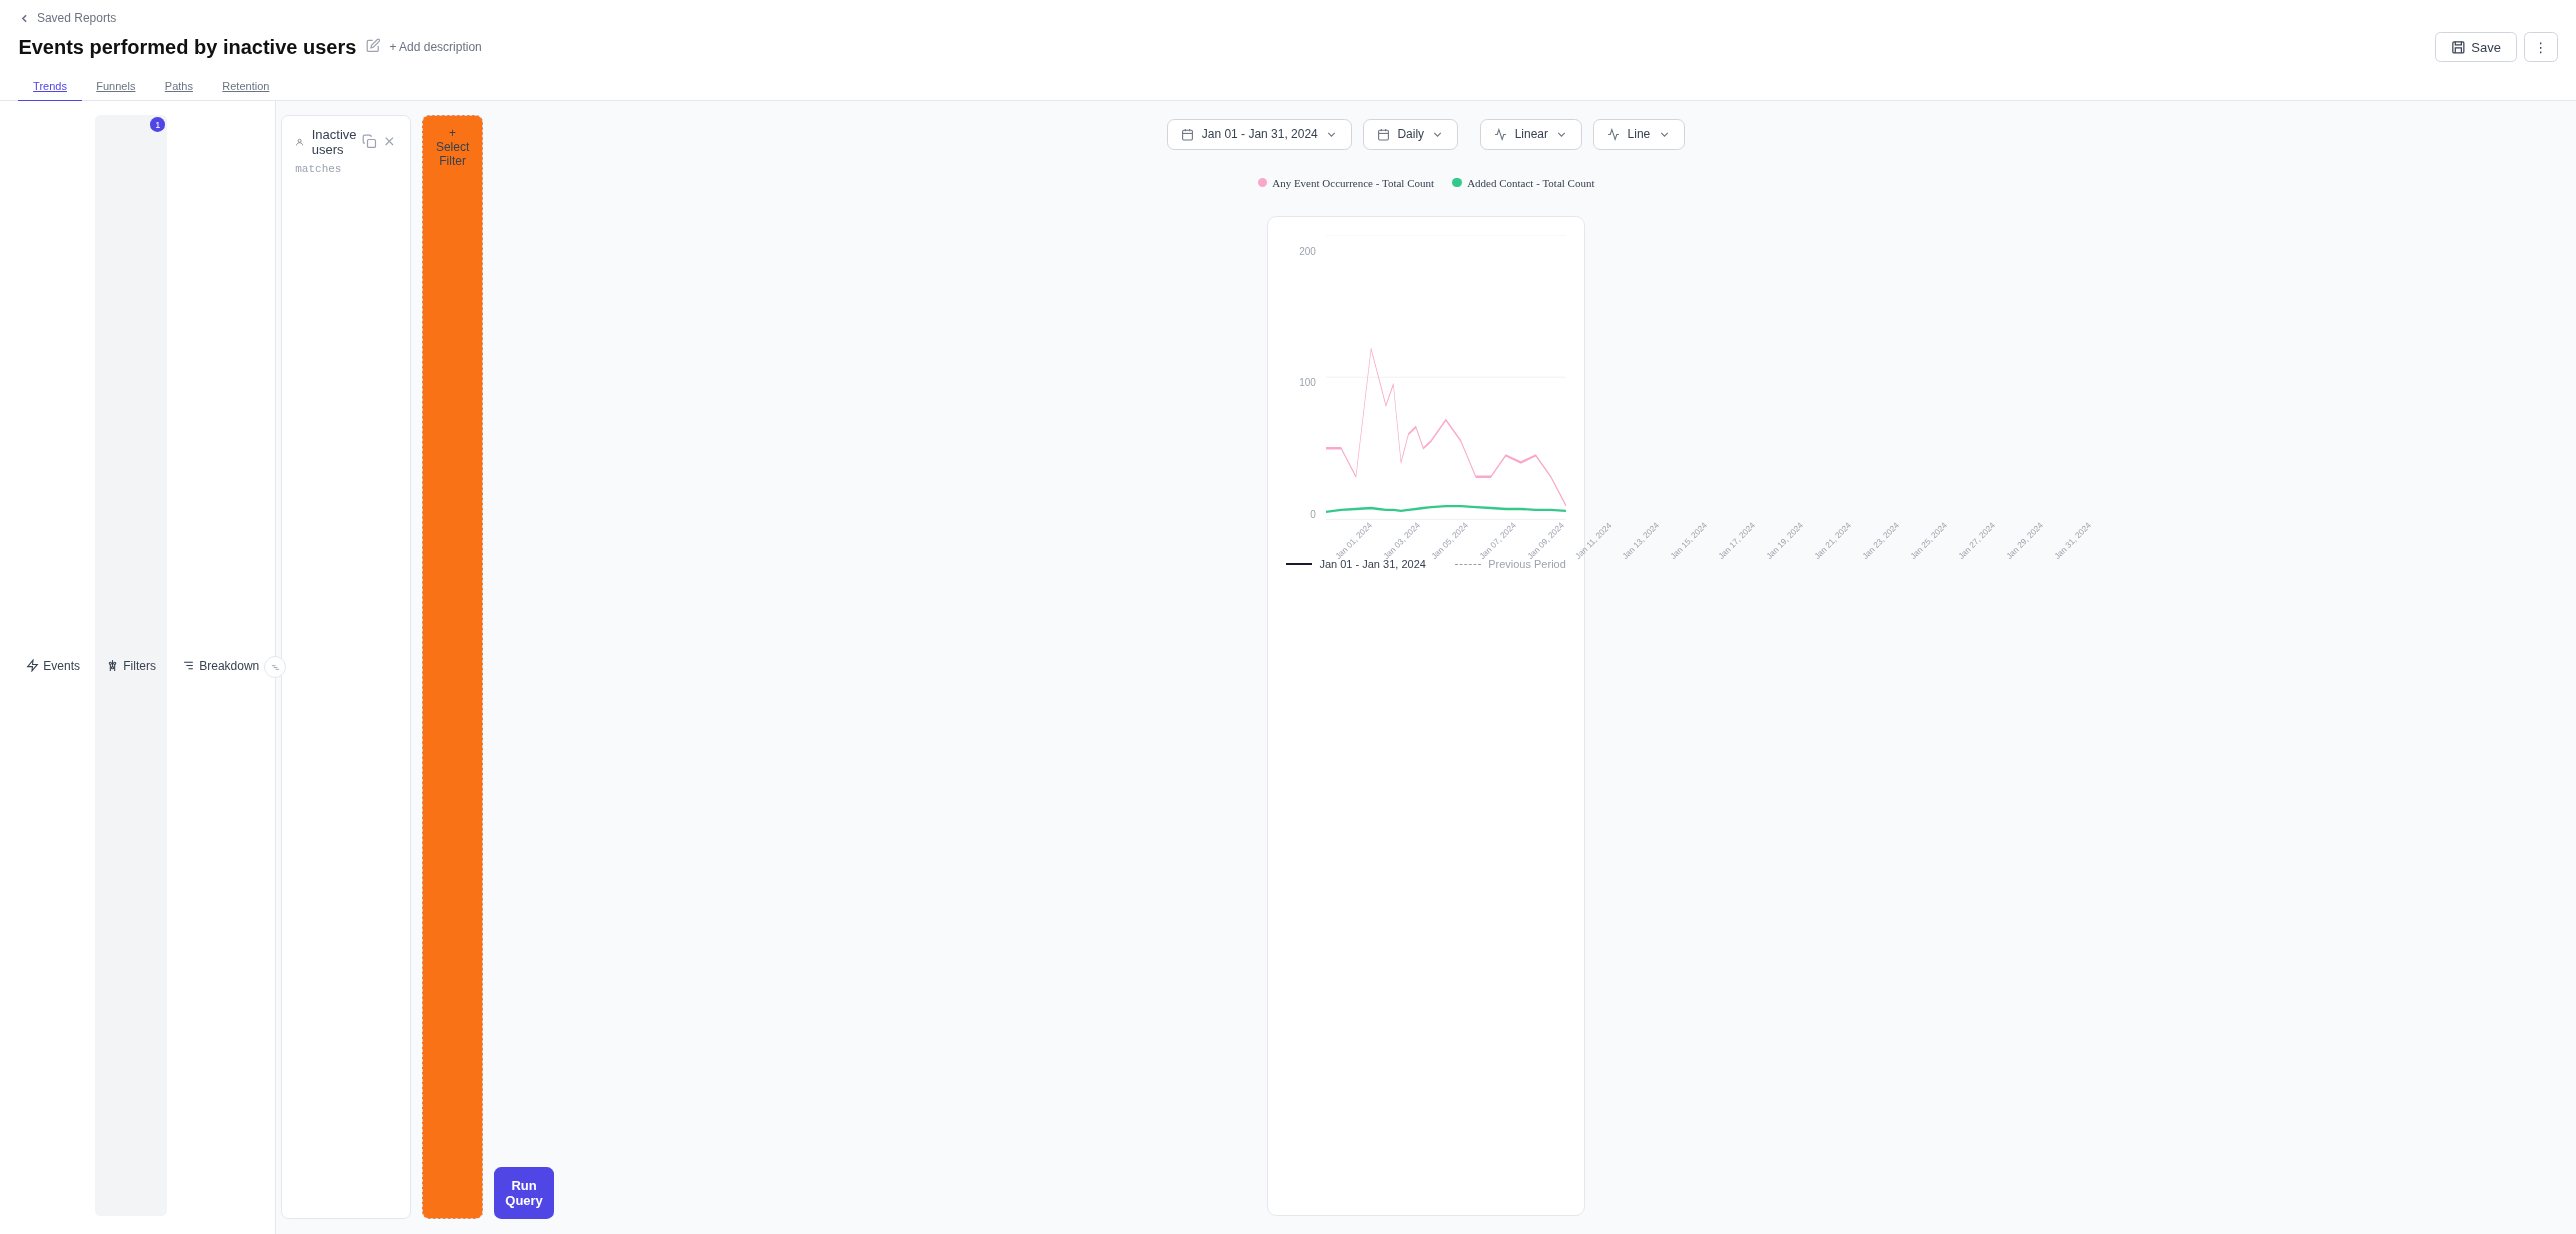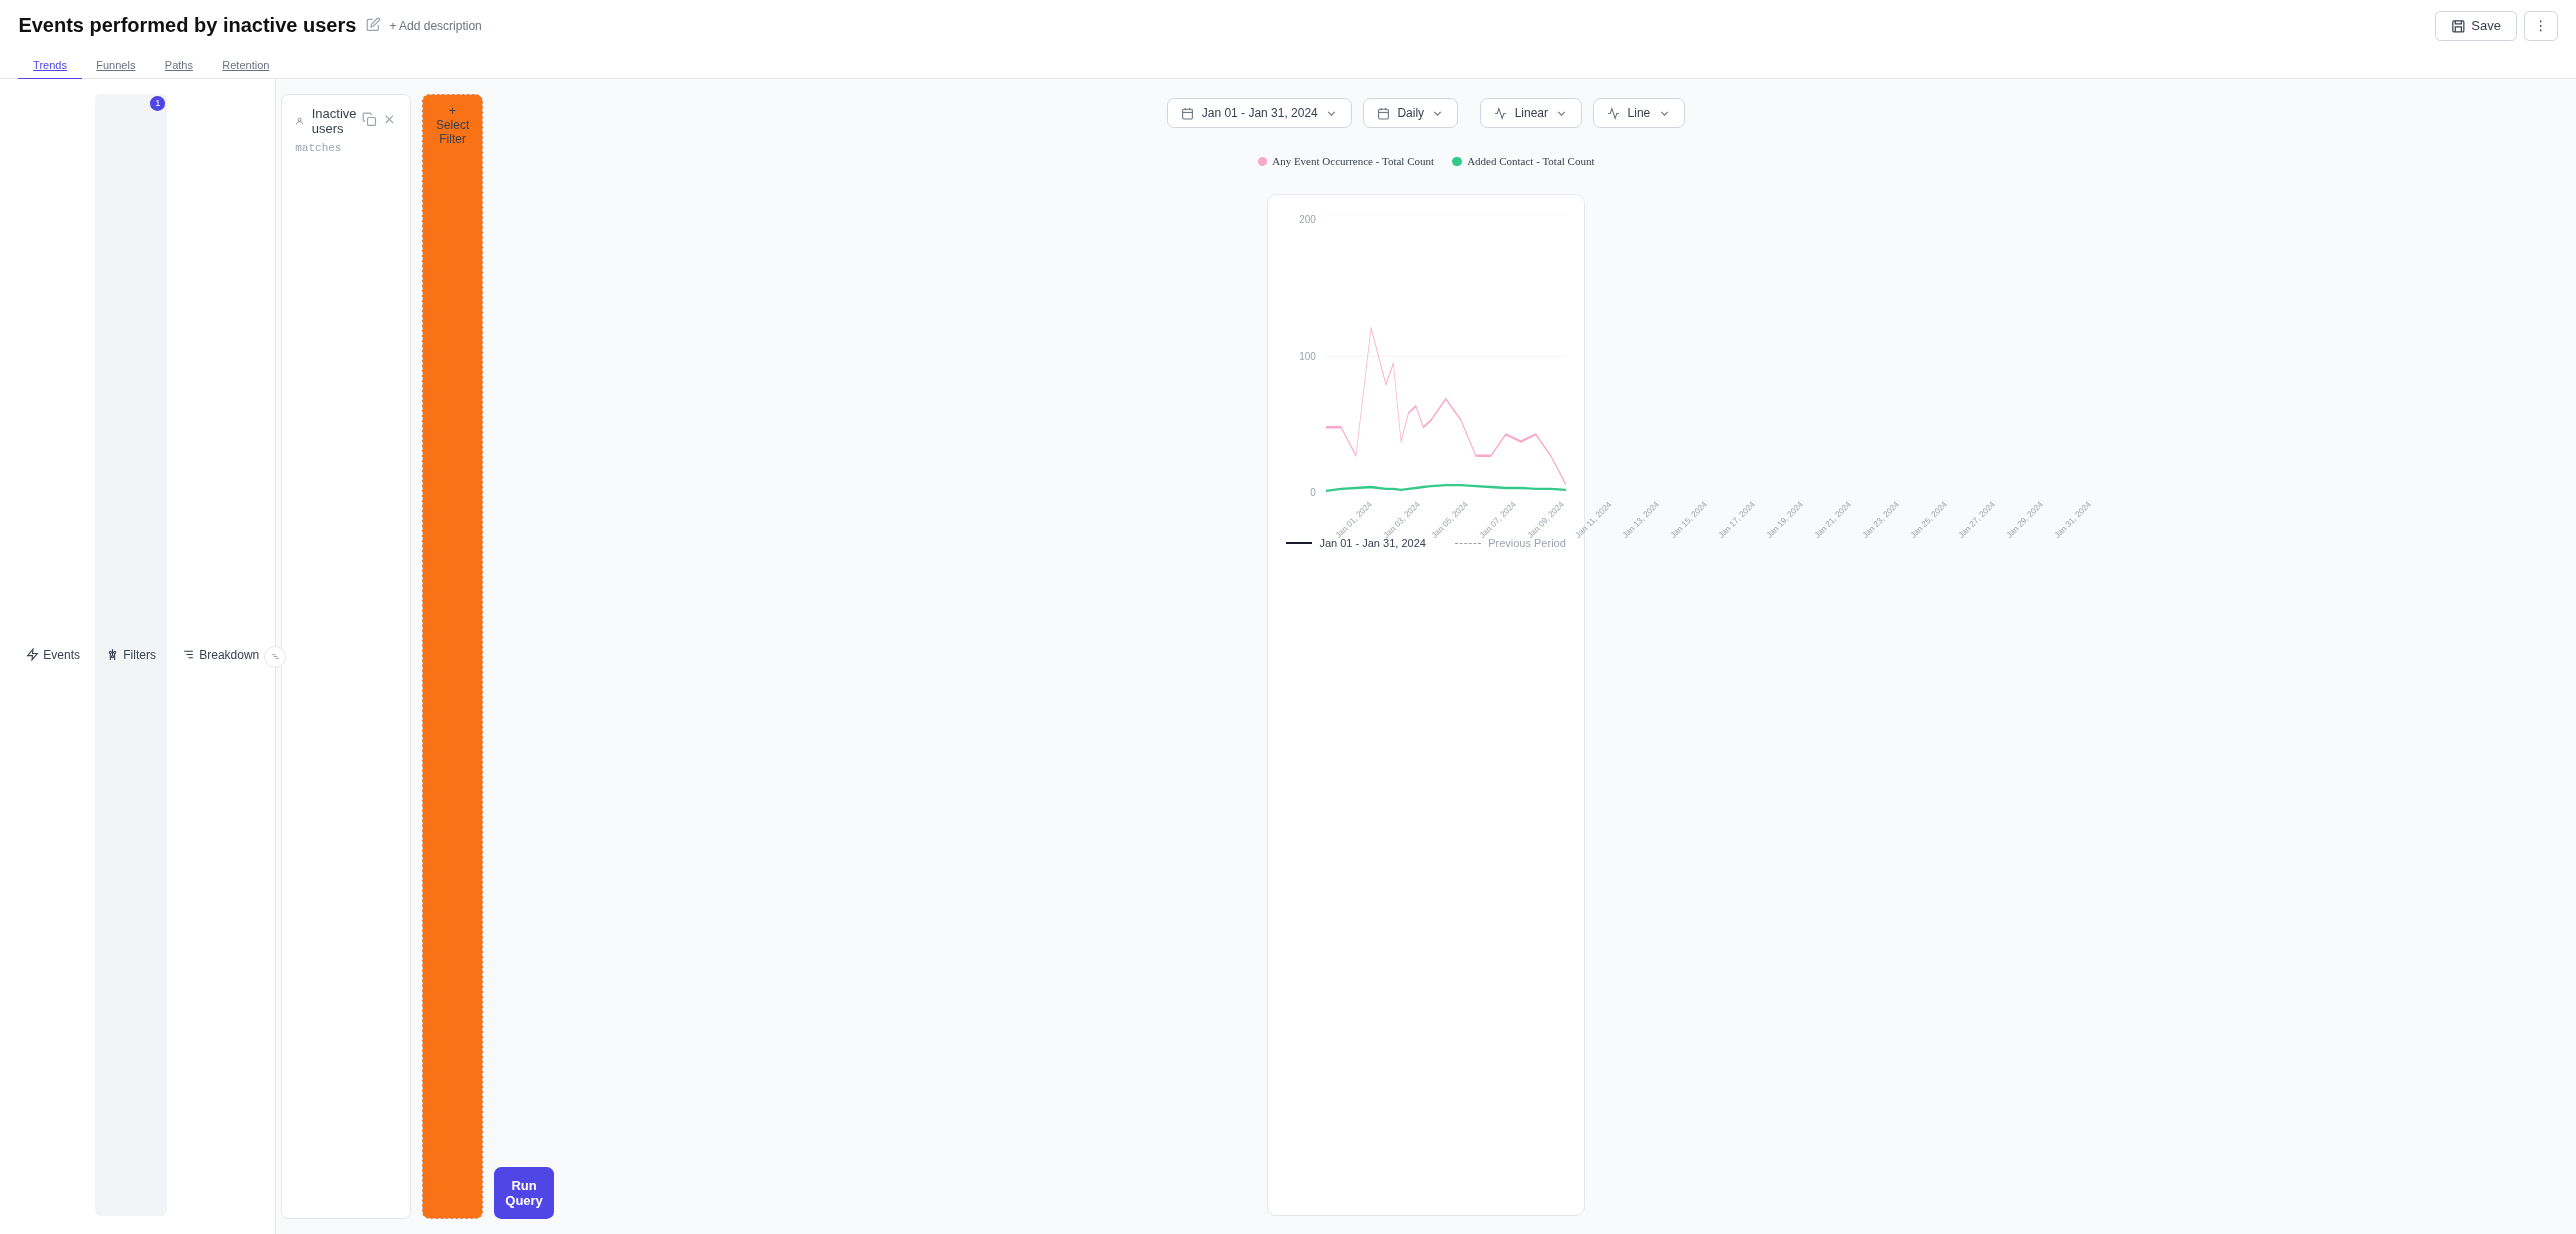--- a/index.html
+++ b/index.html
@@ -72,35 +72,41 @@
     .chart-container { background: #fff; border: 0.9px solid #e5e7eb; border-radius: 9.2px; padding: 18.4px; flex: 1; min-height: 349px; }
     .chart-wrap { position: relative; width: 100%; height: 312px; }
 
     
     .bottom-legend { display: flex; align-items: center; justify-content: center; gap: 29px; margin-top: 11px; font-size: 11px; color: #374151; }
     .bottom-legend-item { display: flex; align-items: center; gap: 7.3px; }
     .legend-line { width: 26px; height: 1.8px; background: #1a1a2e; }
     .legend-line-dashed { width: 26px; height: 1.8px; background: transparent; border-bottom: 1.8px dashed #9ca3af; }
 
     
-    .y-axis { position: absolute; left: 0; top: 0; bottom: 27.6px; width: 37px; display: flex; flex-direction: column; justify-content: space-between; align-items: flex-end; padding-right: 7.3px; font-size: 10px; color: #9ca3af; }
+    .y-axis { position: absolute; left: 0; top: 11px; bottom: 27.6px; width: 37px; display: flex; flex-direction: column; justify-content: space-between; align-items: flex-end; padding-right: 7.3px; font-size: 10px; color: #9ca3af; }
 
     
     .chart-svg-area { position: absolute; left: 40px; right: 0; top: 0; bottom: 27.6px; }
 
     
     .x-axis { position: absolute; left: 40px; right: 0; bottom: 0; height: 27.6px; display: flex; align-items: flex-end; justify-content: space-between; }
     .x-label { font-size: 8.3px; color: #9ca3af; transform: rotate(-45deg); transform-origin: top left; white-space: nowrap; }
   </style>
 </head>
 <body>
 
 <div class="page">
 
   <div class="header">
+    <div class="breadcrumb-row">
+      <svg viewBox="0 0 16 16" fill="none" stroke="currentColor" stroke-width="2">
+        <path d="M10 12L6 8l4-4"></path>
+      </svg>
+      <span>Saved Reports</span>
+    </div>
     <div class="title-row">
       <div class="title-left">
         <h1 class="page-title">Events performed by inactive users</h1>
         <span class="edit-icon">
           <svg width="14.7" height="14.7" viewBox="0 0 24 24" fill="none" stroke="#9ca3af" stroke-width="2">
             <path d="M11 4H4a2 2 0 00-2 2v14a2 2 0 002 2h14a2 2 0 002-2v-7"></path>
             <path d="M18.5 2.5a2.121 2.121 0 013 3L12 15l-4 1 1-4 9.5-9.5z"></path>
           </svg>
         </span>
         <span class="add-desc">+ Add description</span>

